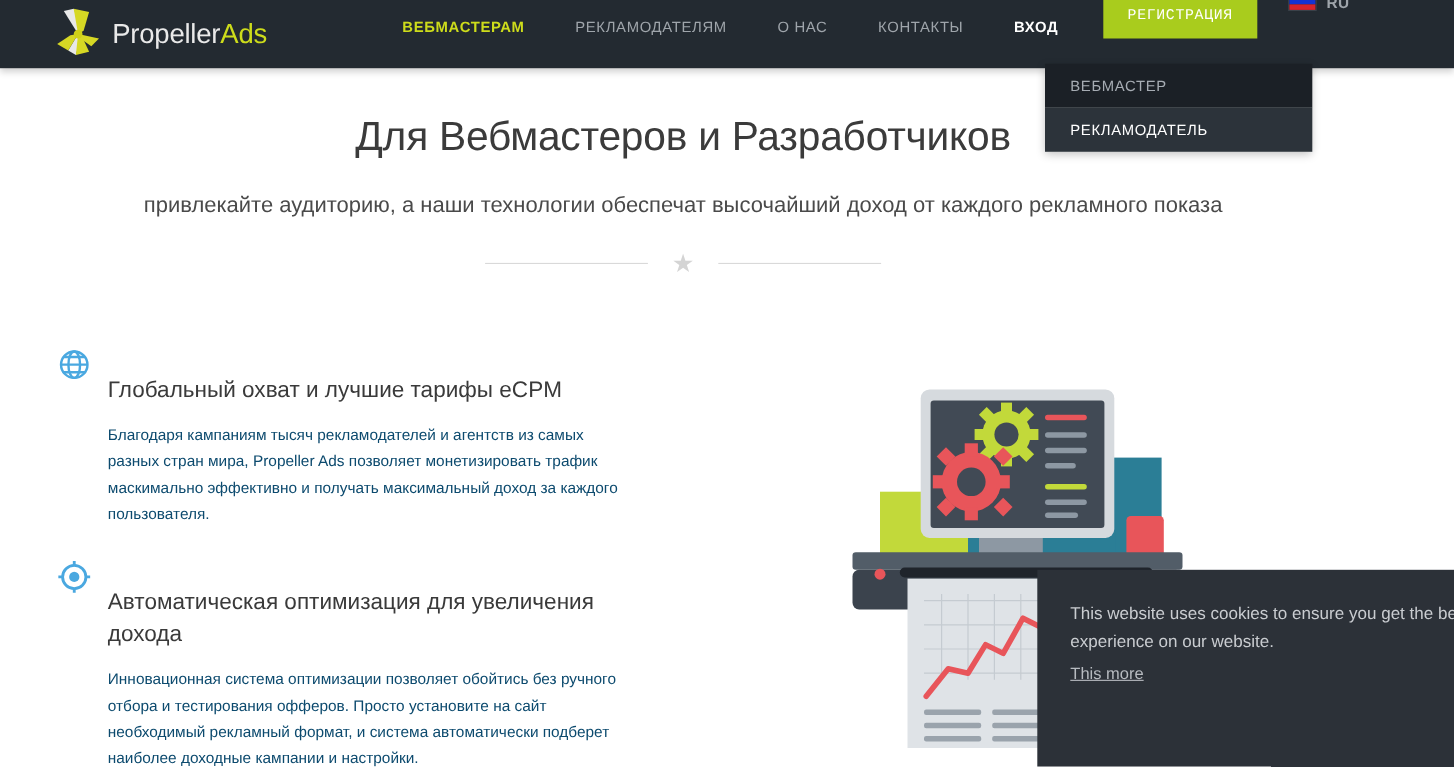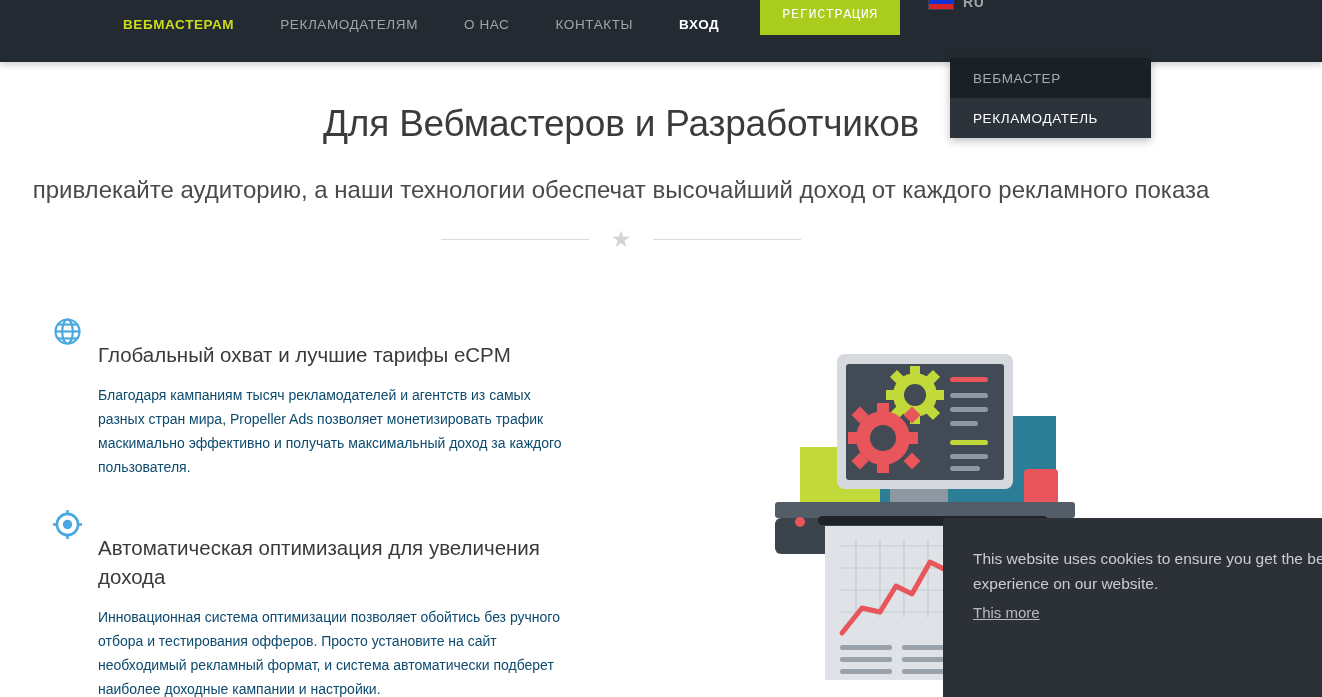--- a/index.html
+++ b/index.html
@@ -76,21 +76,21 @@
   .flag i { display: block; height: 33.3%; width: 100%; }
   .flag .f1 { background: #ffffff; }
   .flag .f2 { background: #1432d2; }
   .flag .f3 { background: #d8232a; }
   .lang-label { color: #9fa5ab; font-size: 14px; letter-spacing: 0.5px; font-weight: bold; }
 
   
   .dropdown {
     position: absolute;
     left: 950px; top: 58px;
-    width: 201px;
+    width: 243px;
     z-index: 50;
     box-shadow: 0 3px 8px rgba(0,0,0,0.25);
   }
   .dd-item {
     height: 40px; display: flex; align-items: center;
     padding-left: 23px;
     font-size: 13.5px; letter-spacing: 0.6px;
     cursor: pointer; white-space: nowrap;
   }
   .dd-item.plain { background: #1b2026; color: #a6acb3; }
@@ -99,21 +99,21 @@
   
   .hero-title {
     position: absolute; top: 103px; left: 0;
     width: 1242px; text-align: center;
     font-size: 37px; font-weight: normal;
     color: #3b3b3b; letter-spacing: -0.2px;
   }
   .hero-sub {
     position: absolute; top: 176px; left: 0;
     width: 1242px; text-align: center;
-    font-size: 24px; font-weight: normal;
+    font-size: 20px; font-weight: normal;
     color: #4a4a4a;
   }
   .divider {
     position: absolute; top: 228px; left: 0;
     width: 1242px;
     display: flex; align-items: center; justify-content: center;
   }
   .divider .line { width: 148px; height: 1px; background: #d9d9d9; }
   .divider .star {
     margin: 0 22px; color: #d4d4d4; font-size: 23px; line-height: 1;
@@ -173,20 +173,36 @@
     display: flex; align-items: center; justify-content: center;
     cursor: pointer;
     font-family: "Liberation Sans", sans-serif;
   }
 </style>
 </head>
 <body>
 
 <div class="header">
 
+  <div class="logo-wrap">
+    <div class="logo-mark">
+      <svg width="46" height="50" viewBox="0 0 46 50">
+        <polygon points="23,25 10,4 19,2 27,21" fill="#e8e8e8"></polygon>
+        <polygon points="23,25 19,2 33,5 28,22" fill="#d6d824"></polygon>
+        <polygon points="23,25 42,29 35,36 25,29" fill="#d6d824"></polygon>
+        <polygon points="23,25 25,29 21,44 14,40" fill="#e8e8e8"></polygon>
+        <polygon points="23,25 21,44 33,41 27,28" fill="#d6d824"></polygon>
+        <polygon points="23,25 14,40 4,34 16,26" fill="#d6d824"></polygon>
+        <circle cx="23" cy="25" r="4" fill="#cfd118"></circle>
+      </svg>
+    </div>
+    <div class="logo-text">
+      <span class="p1">Propeller</span><span class="p2">Ads</span>
+    </div>
+  </div>
 
   <div class="nav">
     <div class="nav-item active">ВЕБМАСТЕРАМ</div>
     <div class="nav-item">РЕКЛАМОДАТЕЛЯМ</div>
     <div class="nav-item">О НАС</div>
     <div class="nav-item">КОНТАКТЫ</div>
     <div class="nav-item login">ВХОД</div>
     <div class="btn-register">РЕГИСТРАЦИЯ</div>
     <div class="lang">
       <span class="flag">

